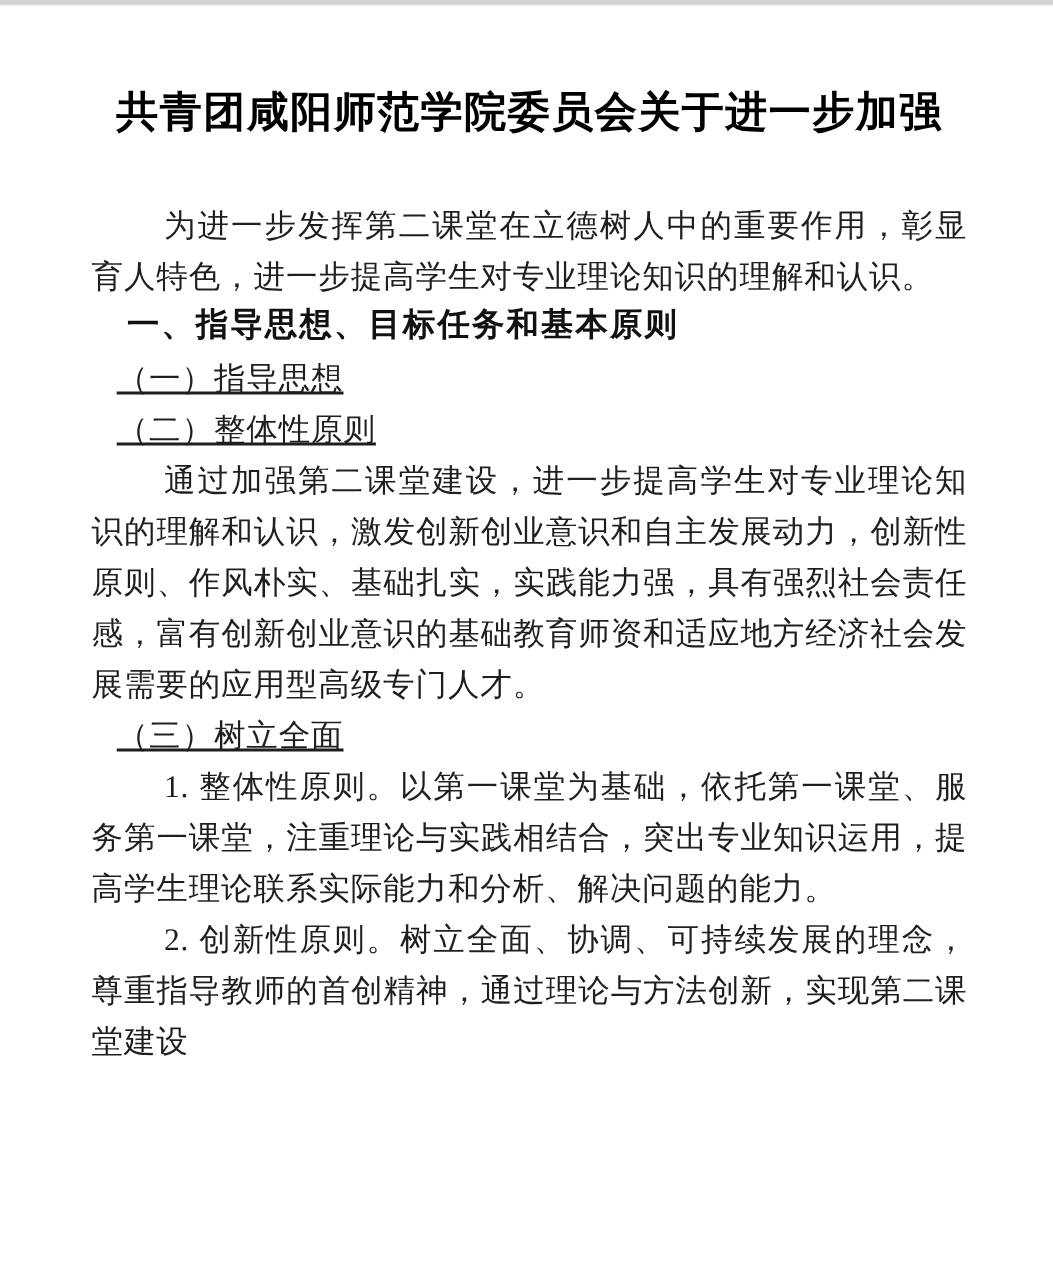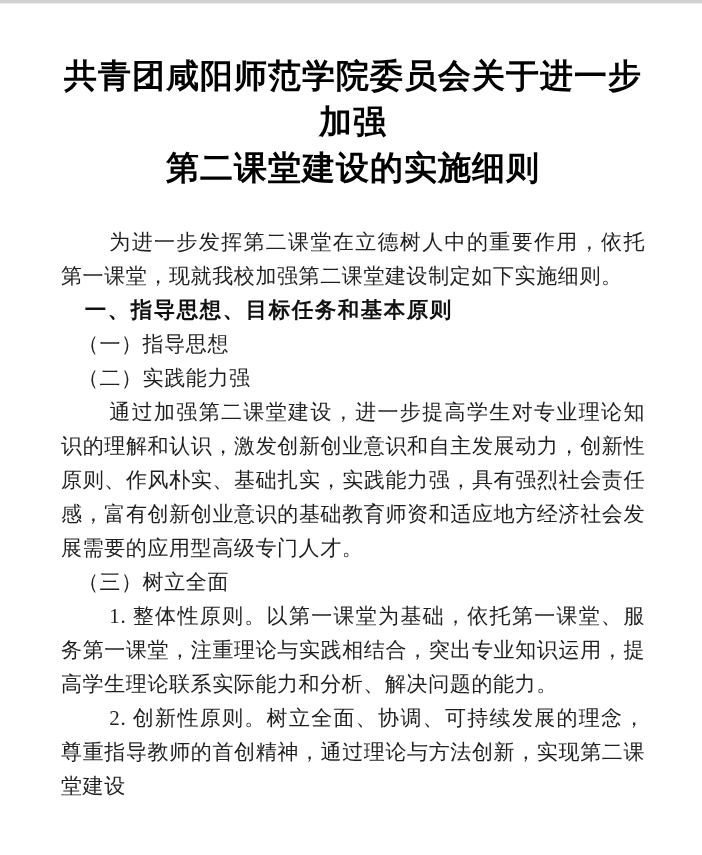--- a/index.html
+++ b/index.html
@@ -19,65 +19,65 @@
     background: #d2d2d2;
     border-bottom: 1px solid #ececec;
   }
   .page {
     box-sizing: border-box;
     width: 702px;
     padding: 49px 57px 0 61px;
     background: #ffffff;
   }
   .title {
-    font-size: 33px;
+    font-size: 28px;
     line-height: 46px;
     font-weight: bold;
     text-align: center;
     color: #000000;
     letter-spacing: 1px;
   }
   .doc-body {
     margin-top: 34px;
     font-size: 21px;
     line-height: 34px;
     letter-spacing: 0.6px;
     text-align: justify;
     color: #1f1f1f;
   }
   .doc-body p { margin: 0; }
   .para { text-indent: 2.3em; }
   .heading {
     text-indent: 1.1em;
-    font-family: Liberation Serif, serif;
+    font-family: Liberation Mono, monospace;
     font-weight: bold;
     font-size: 21.5px;
     letter-spacing: 1.5px;
     color: #111111;
   }
   .subheading {
     text-indent: 0.8em;
+    text-decoration: underline;
   }
 </style>
 </head>
 <body>
 
 <div class="top-edge"></div>
 
 <div class="page">
 
   <div class="title">
     <div>共青团咸阳师范学院委员会关于进一步加强</div>
-    <div>第二课堂建设的实施细则</div>
   </div>
 
   <div class="doc-body">
-    <p class="para">为进一步发挥第二课堂在立德树人中的重要作用，依托第一课堂，现就我校加强第二课堂建设制定如下实施细则。</p>
+    <p class="para">为进一步发挥第二课堂在立德树人中的重要作用，彰显育人特色，进一步提高学生对专业理论知识的理解和认识。</p>
     <p class="heading">一、指导思想、目标任务和基本原则</p>
     <p class="subheading">（一）指导思想</p>
-    <p class="subheading">（二）实践能力强</p>
+    <p class="subheading">（二）整体性原则</p>
     <p class="para">通过加强第二课堂建设，进一步提高学生对专业理论知识的理解和认识，激发创新创业意识和自主发展动力，创新性原则、作风朴实、基础扎实，实践能力强，具有强烈社会责任感，富有创新创业意识的基础教育师资和适应地方经济社会发展需要的应用型高级专门人才。</p>
     <p class="subheading">（三）树立全面</p>
     <p class="para">1. 整体性原则。以第一课堂为基础，依托第一课堂、服务第一课堂，注重理论与实践相结合，突出专业知识运用，提高学生理论联系实际能力和分析、解决问题的能力。</p>
     <p class="para">2. 创新性原则。树立全面、协调、可持续发展的理念，尊重指导教师的首创精神，通过理论与方法创新，实现第二课堂建设</p>
   </div>
 
 </div>
 
 </body></html>

